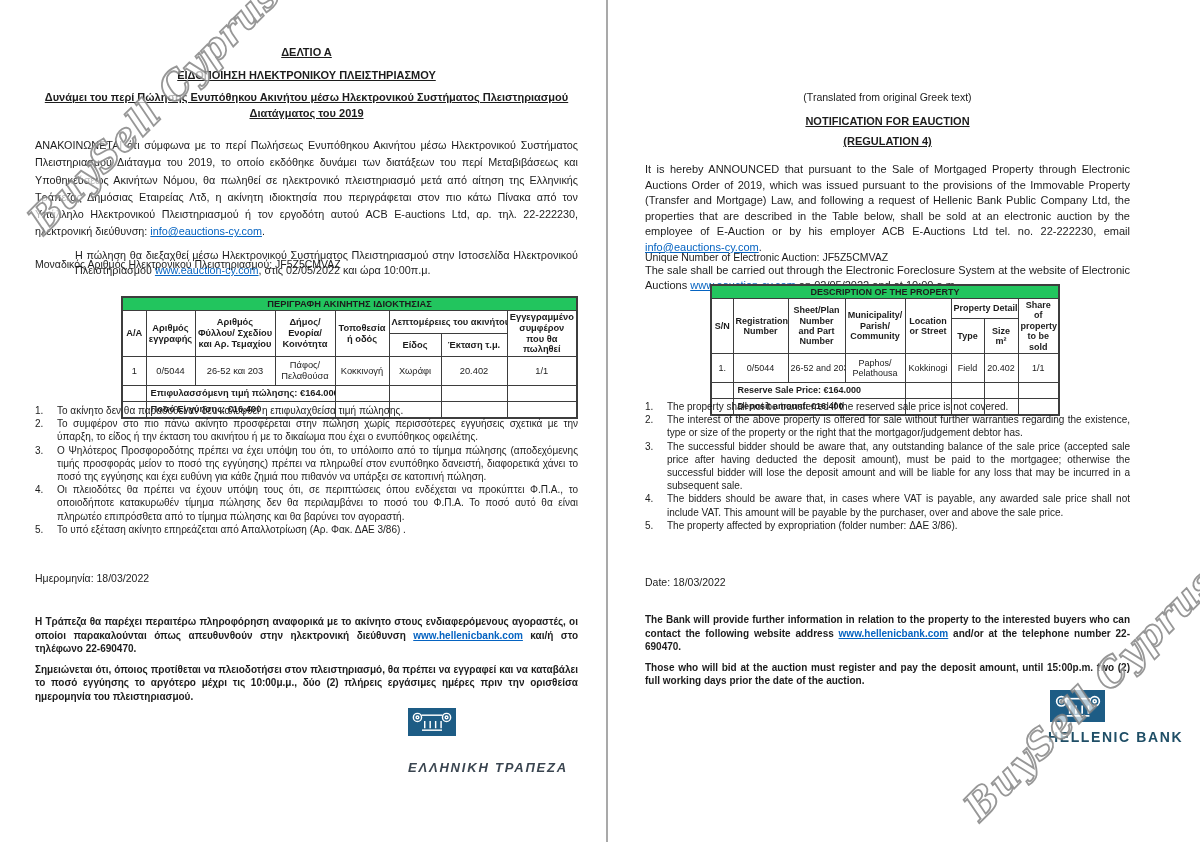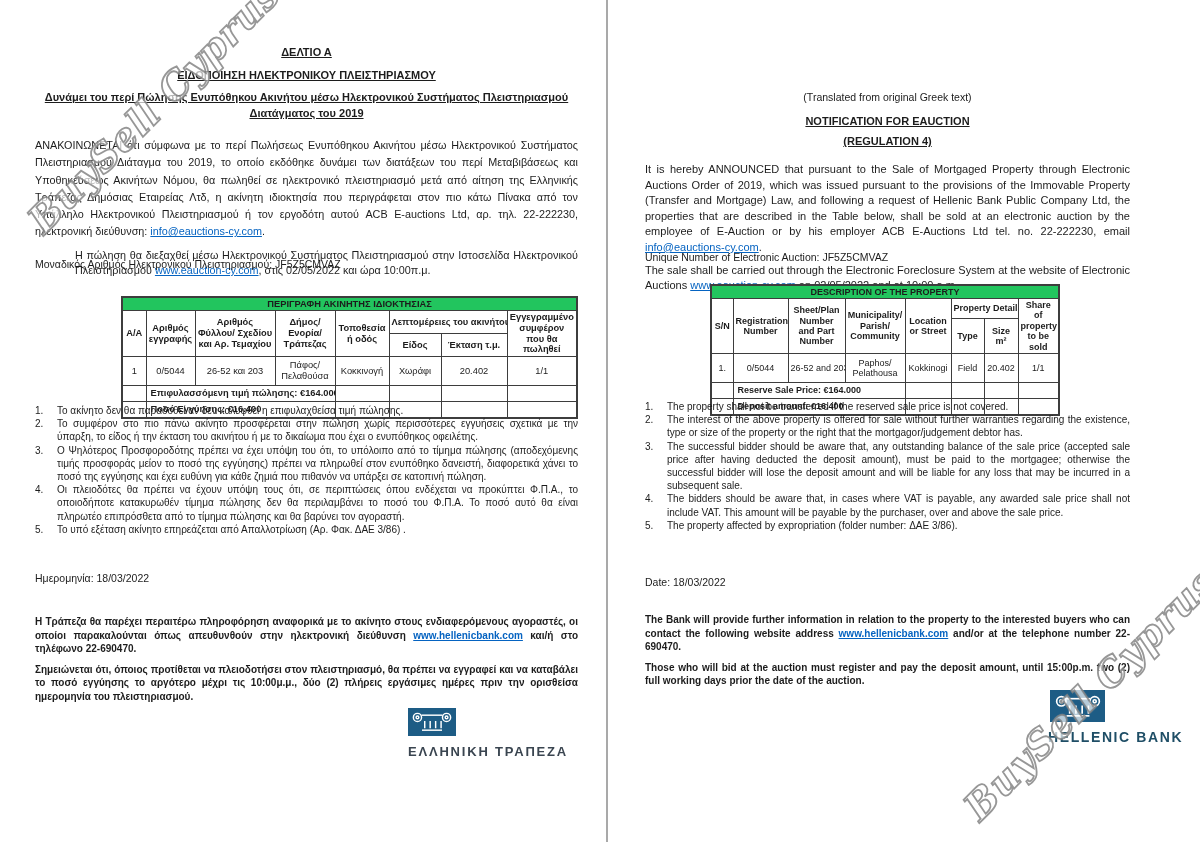--- a/index.html
+++ b/index.html
@@ -82,21 +82,21 @@
           <col style="width:70px">
       </colgroup>
       <tbody>
           <tr class="tbl-title">
         <td colspan="8">ΠΕΡΙΓΡΑΦΗ ΑΚΙΝΗΤΗΣ ΙΔΙΟΚΤΗΣΙΑΣ</td>
       </tr>
       <tr>
         <td class="hd" rowspan="2">Α/Α</td>
         <td class="hd" rowspan="2">Αριθμός εγγραφής</td>
         <td class="hd" rowspan="2">Αριθμός Φύλλου/ Σχεδίου και Αρ. Τεμαχίου</td>
-        <td class="hd" rowspan="2">Δήμος/ Ενορία/ Τράπεζας</td>
+        <td class="hd" rowspan="2">Δήμος/ Ενορία/ Κοινότητα</td>
         <td class="hd" rowspan="2">Τοποθεσία ή οδός</td>
         <td class="hd nw" colspan="2">Λεπτομέρειες του ακινήτου</td>
         <td class="hd" rowspan="2">Εγγεγραμμένο συμφέρον που θα πωληθεί</td>
       </tr>
       <tr>
         <td class="hd">Είδος</td>
         <td class="hd">Έκταση τ.μ.</td>
       </tr>
       <tr class="data-row">
         <td class="nw">1</td>
@@ -163,21 +163,21 @@
             <circle cx="6" cy="7" r="4.5"></circle>
               <circle cx="6" cy="7" r="1.5"></circle>
             <circle cx="38" cy="7" r="4.5"></circle>
               <circle cx="38" cy="7" r="1.5"></circle>
             <path d="M10.5 4.5 H33.5"></path>
             <path d="M14 11 V19 M20 11 V19 M26 11 V19 M32 11 V19"></path>
             <path d="M11 21 H33"></path>
           </g>
         </svg>
       </div>
-      <div class="logo-text-gr" style="margin-top:8px;">ΕΛΛΗΝΙΚΗ ΤΡΑΠΕΖΑ</div>
+      <div class="logo-text-gr" style="margin-top:24px;font-style:italic;">ΕΛΛΗΝΙΚΗ ΤΡΑΠΕΖΑ</div>
     </div>
   </div>
 
   <div class="divider"></div>
 
   <div class="page page-right">
 
     <div class="abs titles" style="left:37px;right:70px;top:46px;margin-top:44px;">
       <div class="t-plain" style="margin-bottom:8px;">(Translated from original Greek text)</div>
       <div class="t-line" style="margin-bottom:4px;">NOTIFICATION FOR EAUCTION</div>

